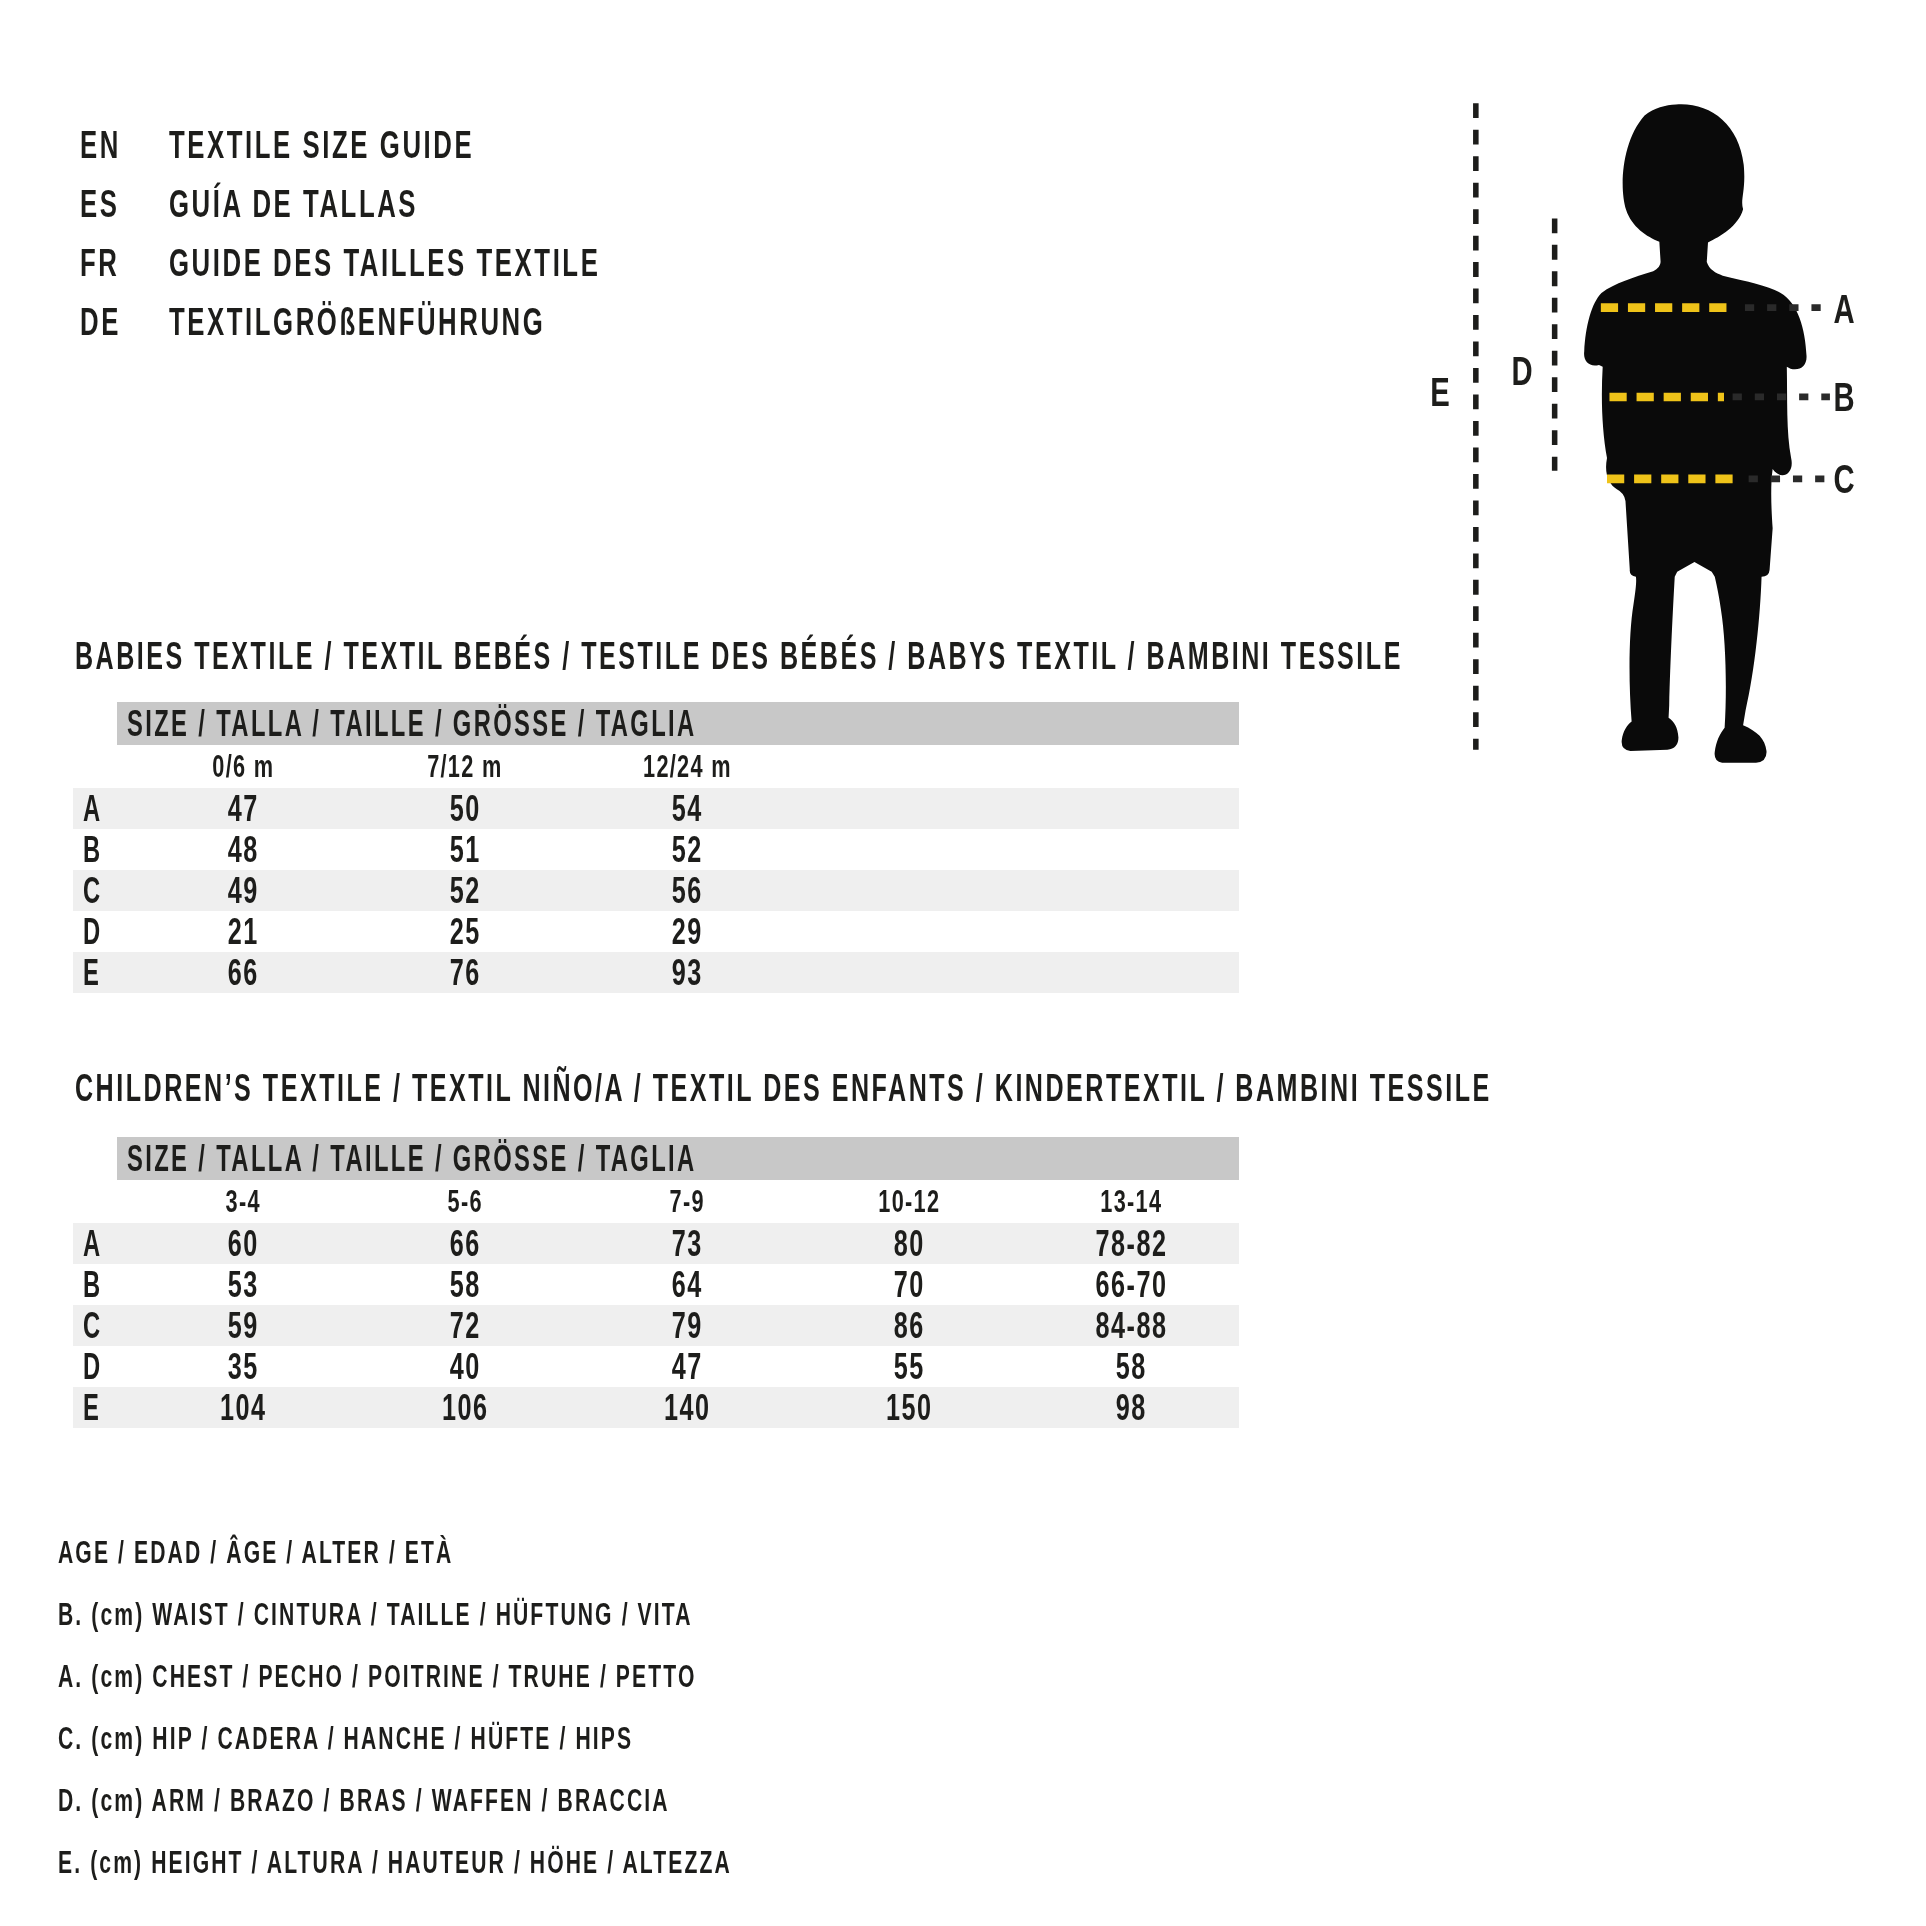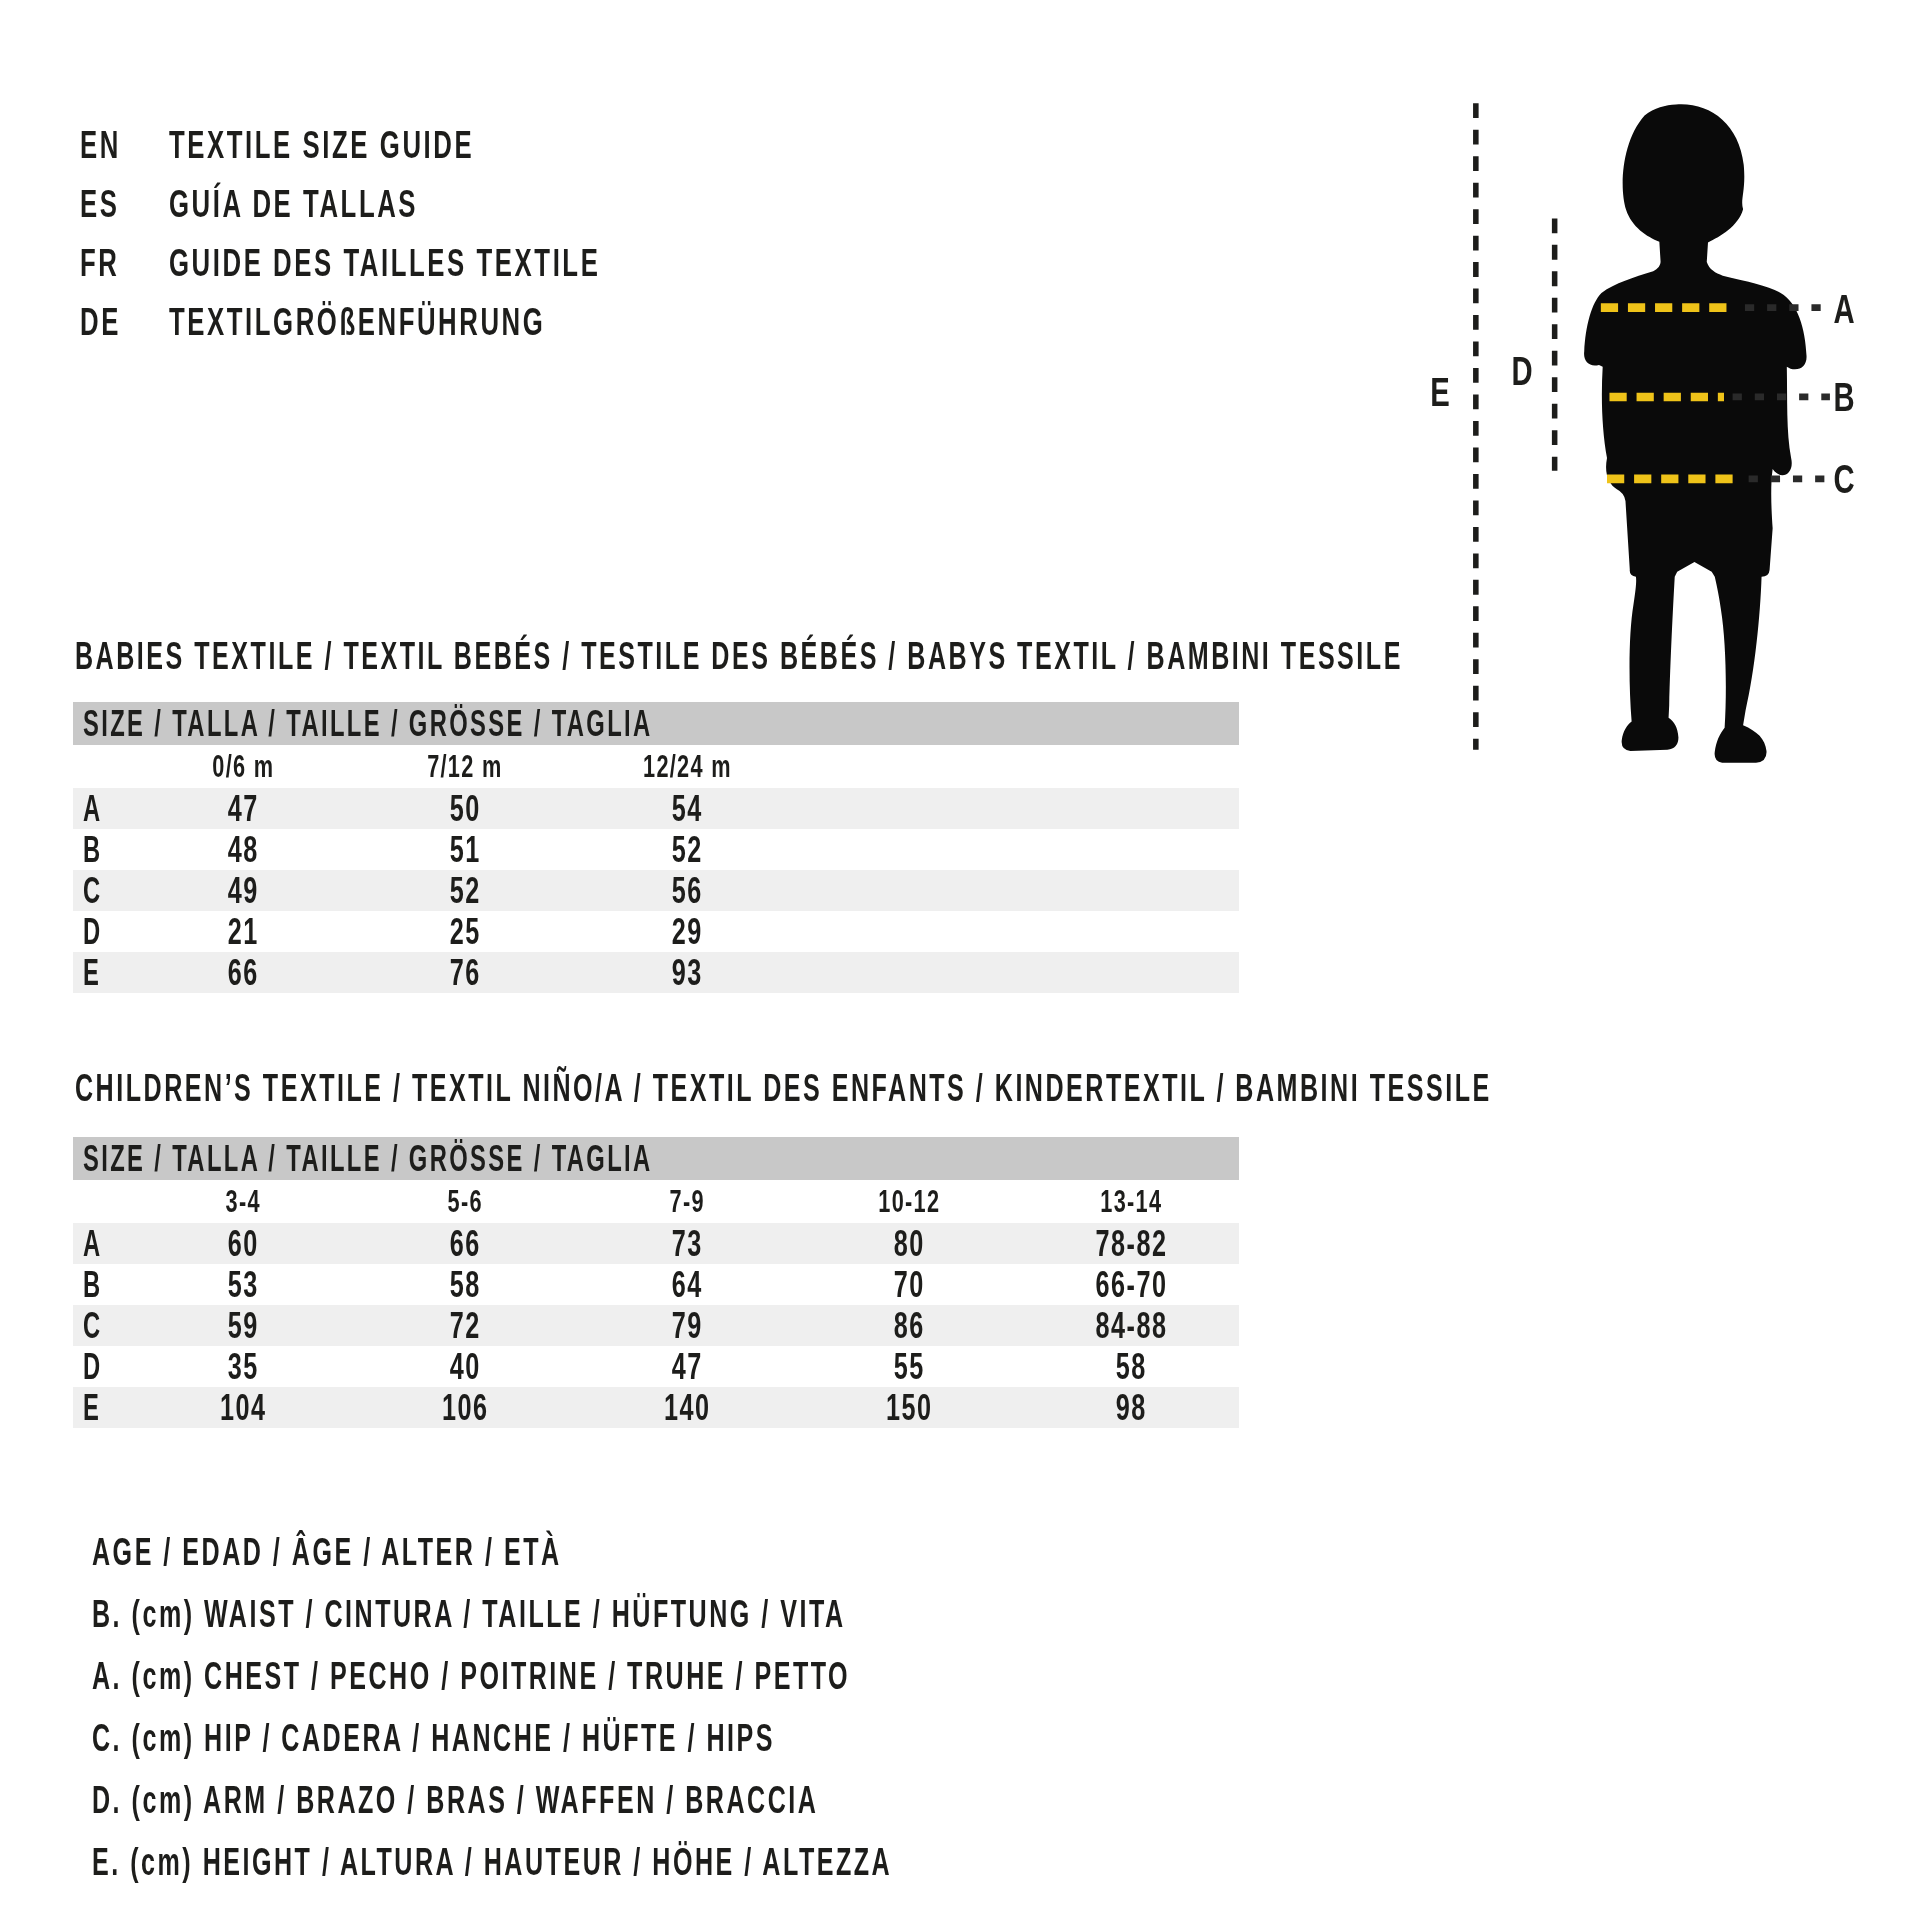--- a/index.html
+++ b/index.html
@@ -22,31 +22,31 @@
   
   .section-title{position:absolute;left:75px;font-size:38px;white-space:nowrap;}
   #babies-title{top:635px;}
   #children-title{top:1067px;}
 
   
   .size-table{position:absolute;left:73px;width:1166px;}
   #babies-table{top:702px;}
   #children-table{top:1137px;}
   .thead-bar{height:43px;background:#c8c8c8;display:flex;align-items:flex-end;
-             padding-left:10px;font-size:36px;}
+             padding-left:10px;font-size:36px;margin-left:44px;}
   .tcols,.trow{display:grid;grid-template-columns:59px repeat(5,222px);
                align-items:center;}
   .tcols{height:43px;font-size:31px;}
   .trow{height:41px;font-size:36px;}
   .trow.stripe{background:#efefef;}
   .cell{text-align:center;}
   .cell.lbl{text-align:left;padding-left:10px;}
 
   
-  .legend-block{position:absolute;left:92px;top:1521px;font-size:38px;}
+  .legend-block{position:absolute;left:58px;top:1521px;font-size:32px;}
   .legend-line{height:62px;display:flex;align-items:center;}
 
   
   .diagram{position:absolute;left:1405px;top:86px;}
   .vdash{stroke:#1d1d1b;stroke-width:9;stroke-dasharray:24 19;fill:none;}
   .ydash{stroke:#efc319;stroke-width:14;stroke-dasharray:28 16;fill:none;}
   .kdash{stroke:#2a2a2a;stroke-width:11;stroke-dasharray:15 21;fill:none;}
   .diagram text{font-family:"Liberation Sans","DejaVu Sans",sans-serif;
                 font-weight:700;font-size:66px;fill:#1d1d1b;text-anchor:middle;}
 </style>

